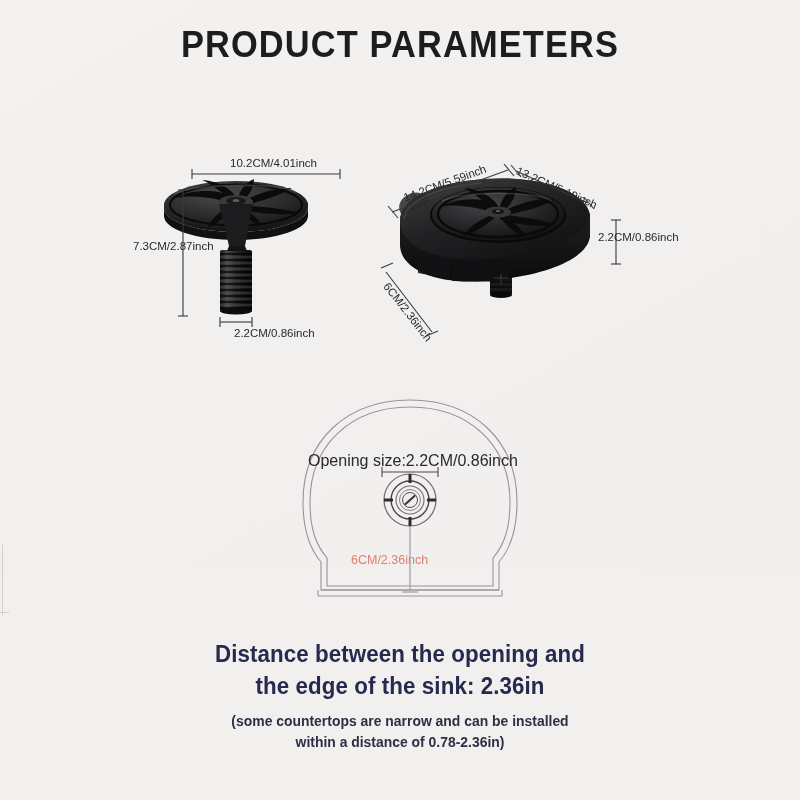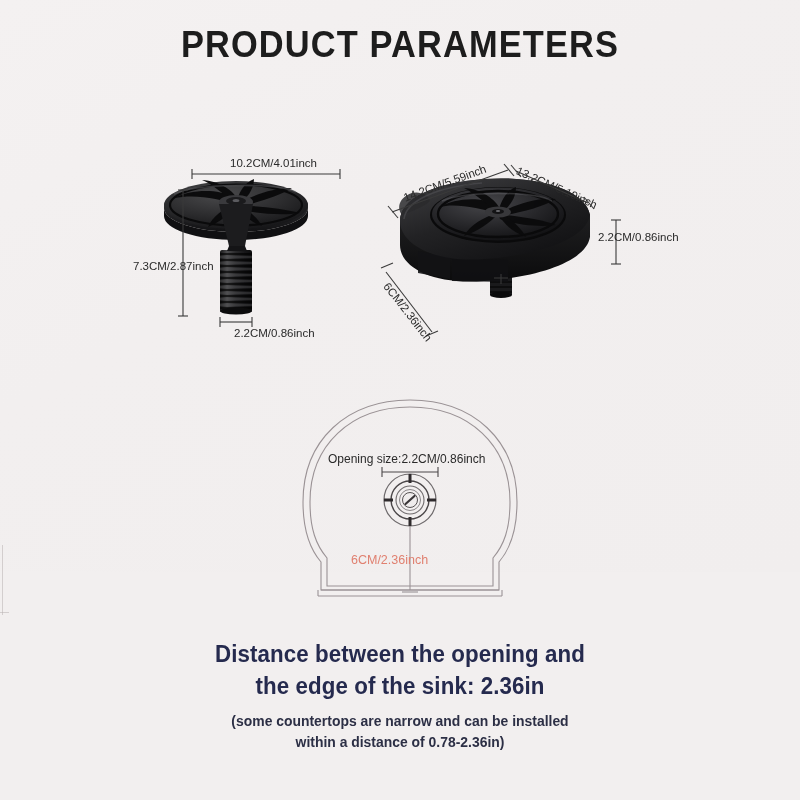--- a/index.html
+++ b/index.html
@@ -159,21 +159,21 @@
       <path d="M28 40 h10"></path>
         <path d="M28 166 h10"></path>
 
       <path d="M70 172 h32"></path>
       <path d="M70 167 v10"></path>
         <path d="M102 167 v10"></path>
     </g>
   </svg>
 
   <div class="dim" style="left:230px;top:157px;">10.2CM/4.01inch</div>
-  <div class="dim" style="left:133px;top:260px;">7.3CM/2.87inch</div>
+  <div class="dim" style="left:133px;top:240px;">7.3CM/2.87inch</div>
   <div class="dim" style="left:234px;top:327px;">2.2CM/0.86inch</div>
 
   <svg class="abs" style="left:390px;top:155px;" width="230" height="175" viewBox="0 0 230 175">
     <defs>
       <linearGradient id="baseTop" x1="0.15" y1="0" x2="0.85" y2="1">
         <stop offset="0%" stop-color="#3c3c3f"></stop>
         <stop offset="45%" stop-color="#222224"></stop>
         <stop offset="100%" stop-color="#0f0f11"></stop>
       </linearGradient>
       <linearGradient id="baseSide" x1="0" y1="0" x2="0" y2="1">
@@ -301,21 +301,21 @@
       <path d="M97 77 v10"></path>
         <path d="M153 77 v10"></path>
     </g>
 
     <g stroke="#9a9295" stroke-width="1.1" fill="none">
       <path d="M125 136 V 200"></path>
       <path d="M117 202 h16"></path>
     </g>
   </svg>
 
-  <div class="dim" style="left:328px;top:452px;font-size:12px;text-align:right;">Opening size:2.2CM/0.86inch</div>
+  <div class="dim" style="left:308px;top:452px;font-size:16px;text-align:right;">Opening size:2.2CM/0.86inch</div>
   <div class="dim red" style="left:351px;top:553px;font-size:12.5px;">6CM/2.36inch</div>
 
   <div class="headline l1">Distance between the opening and</div>
   <div class="headline l2">the edge of the sink: 2.36in</div>
   <div class="subnote s1">(some countertops are narrow and can be installed</div>
   <div class="subnote s2">within a distance of 0.78-2.36in)</div>
 
 </div>
 
 </body></html>

